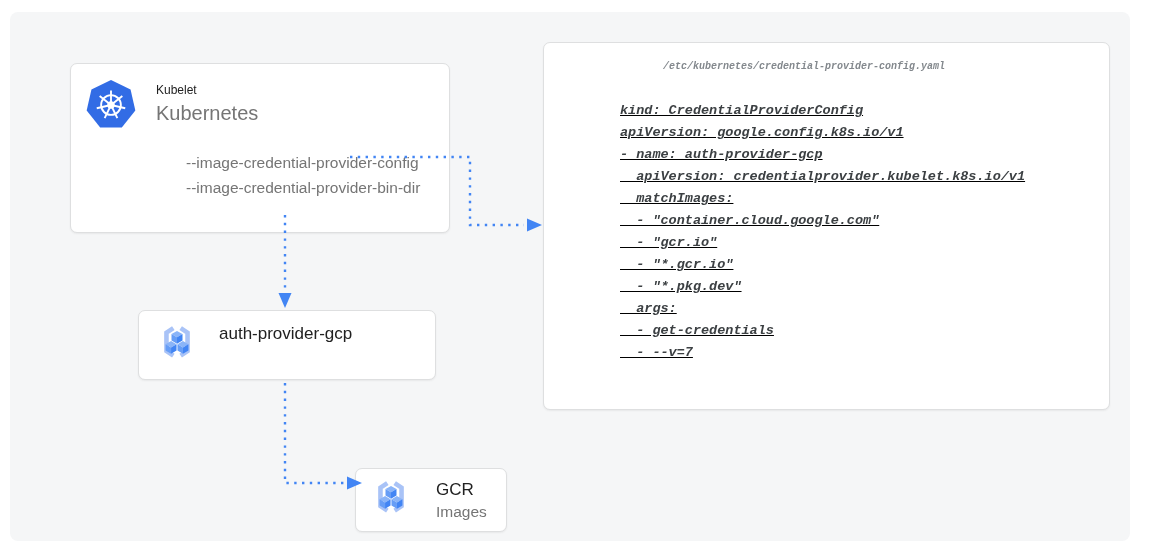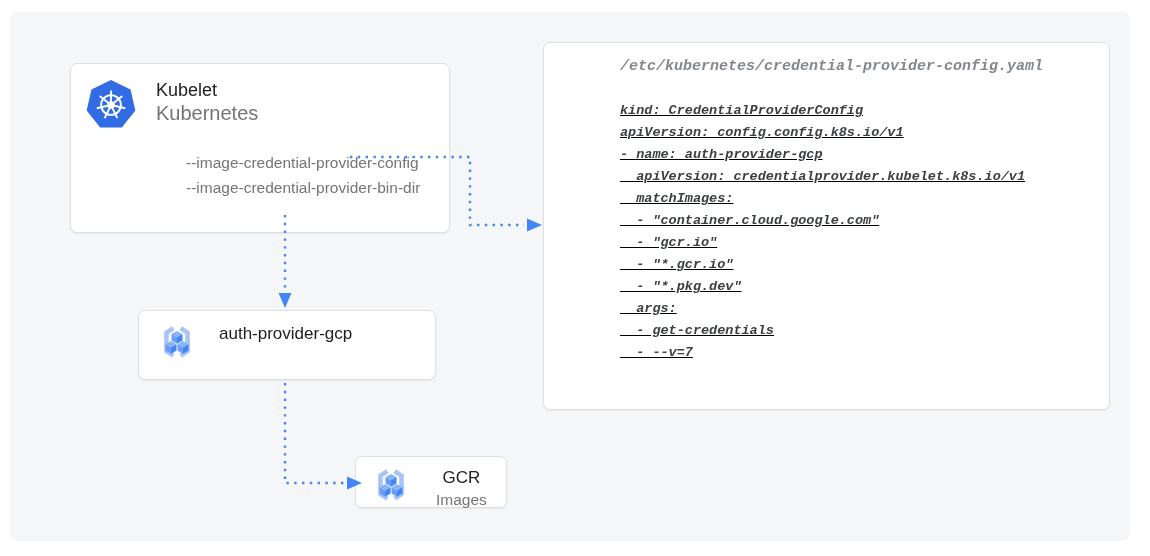--- a/index.html
+++ b/index.html
@@ -21,44 +21,45 @@
     position: absolute;
     background: #ffffff;
     border: 1px solid #DEDFE0;
     border-radius: 7px;
     box-shadow: 0 1px 2px rgba(0,0,0,0.06);
   }
   
   .kubelet-card { left: 70px; top: 63px; width: 380px; height: 170px; }
   .kubelet-card .icon-wrap { position: absolute; left: 14px; top: 15px; width: 52px; height: 52px; }
   .kubelet-card .txt { position: absolute; left: 85px; top: 14px; }
-  .node-title { font-size: 18px; line-height: 24px; color: #212121; }
+  .node-title { font-size: 12px; line-height: 24px; color: #212121; }
   .node-sub   { font-size: 20px; line-height: 23px; color: #757575; }
   .flags { position: absolute; left: 85px; top: 86px; }
   .flag-line { font-size: 15.5px; line-height: 25px; color: #757575; white-space: pre; margin-left: 30px; }
   
   .auth-card { left: 138px; top: 310px; width: 298px; height: 70px; }
   .auth-card .icon-wrap { position: absolute; left: 16px; top: 13px; width: 44px; height: 44px; }
   .auth-card .txt { position: absolute; left: 80px; top: 11px; }
   .auth-card .node-title { font-size: 17px; line-height: 24px; }
   .auth-card .node-sub { font-size: 15.5px; line-height: 22px; }
   
-  .gcr-card { left: 355px; top: 456px; width: 152px; height: 52px; text-align: center; }
+  .gcr-card { left: 355px; top: 468px; width: 152px; height: 64px; }
   .gcr-card .icon-wrap { position: absolute; left: 13px; top: 10px; width: 44px; height: 44px; }
   .gcr-card .txt { position: absolute; left: 80px; top: 9px; }
   .gcr-card .node-title { font-size: 17px; line-height: 23px; }
   .gcr-card .node-sub { font-size: 15.5px; line-height: 22px; }
   
   .code-card { left: 543px; top: 42px; width: 567px; height: 368px; padding: 13px 18px 0 76px; }
   .code-filename {
     font-family: "Liberation Mono", "DejaVu Sans Mono", monospace;
     font-style: italic; font-weight: bold;
-    font-size: 15px; line-height: 22px;
+    font-size: 10px; line-height: 22px;
     color: #83888D;
     white-space: pre;
+    margin-left: 43px;
   }
   .code-block { margin-top: 22px; text-decoration: underline; }
   .code-line {
     font-family: "Liberation Mono", "DejaVu Sans Mono", monospace;
     font-style: italic; font-weight: bold;
     font-size: 13.5px; line-height: 22px;
     color: #3C4043;
     white-space: pre;
   }
   
@@ -144,21 +145,21 @@
   <div class="txt">
     <div class="node-title">GCR</div>
     <div class="node-sub">Images</div>
   </div>
 </div>
 
 <div class="card code-card">
   <div class="code-filename">/etc/kubernetes/credential-provider-config.yaml</div>
   <div class="code-block">
     <div class="code-line">kind: CredentialProviderConfig</div>
-    <div class="code-line">apiVersion: config.config.k8s.io/v1</div>
+    <div class="code-line">apiVersion: google.config.k8s.io/v1</div>
     <div class="code-line">- name: auth-provider-gcp</div>
     <div class="code-line">  apiVersion: credentialprovider.kubelet.k8s.io/v1</div>
     <div class="code-line">  matchImages:</div>
     <div class="code-line">  - "container.cloud.google.com"</div>
     <div class="code-line">  - "gcr.io"</div>
     <div class="code-line">  - "*.gcr.io"</div>
     <div class="code-line">  - "*.pkg.dev"</div>
     <div class="code-line">  args:</div>
     <div class="code-line">  - get-credentials</div>
     <div class="code-line">  - --v=7</div>

